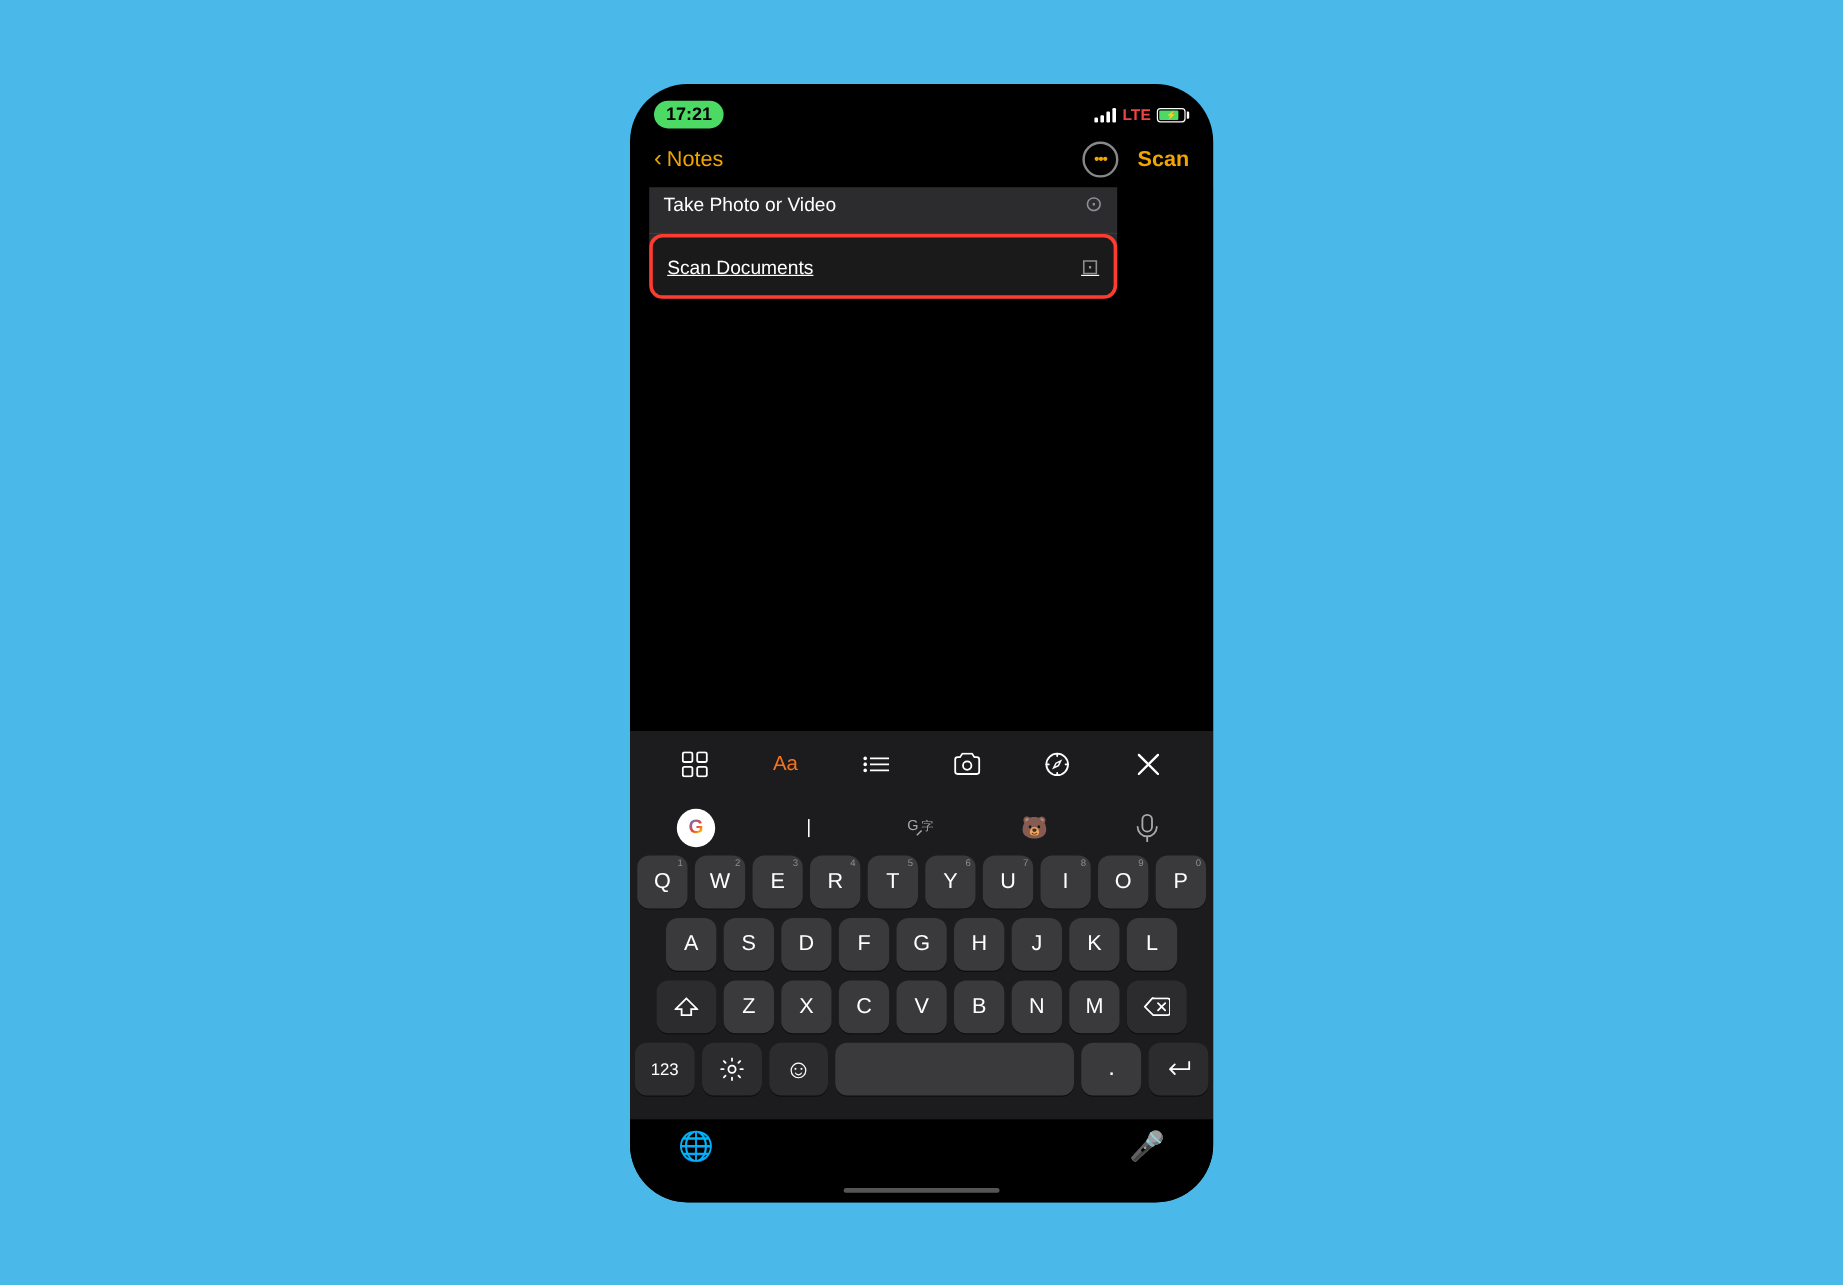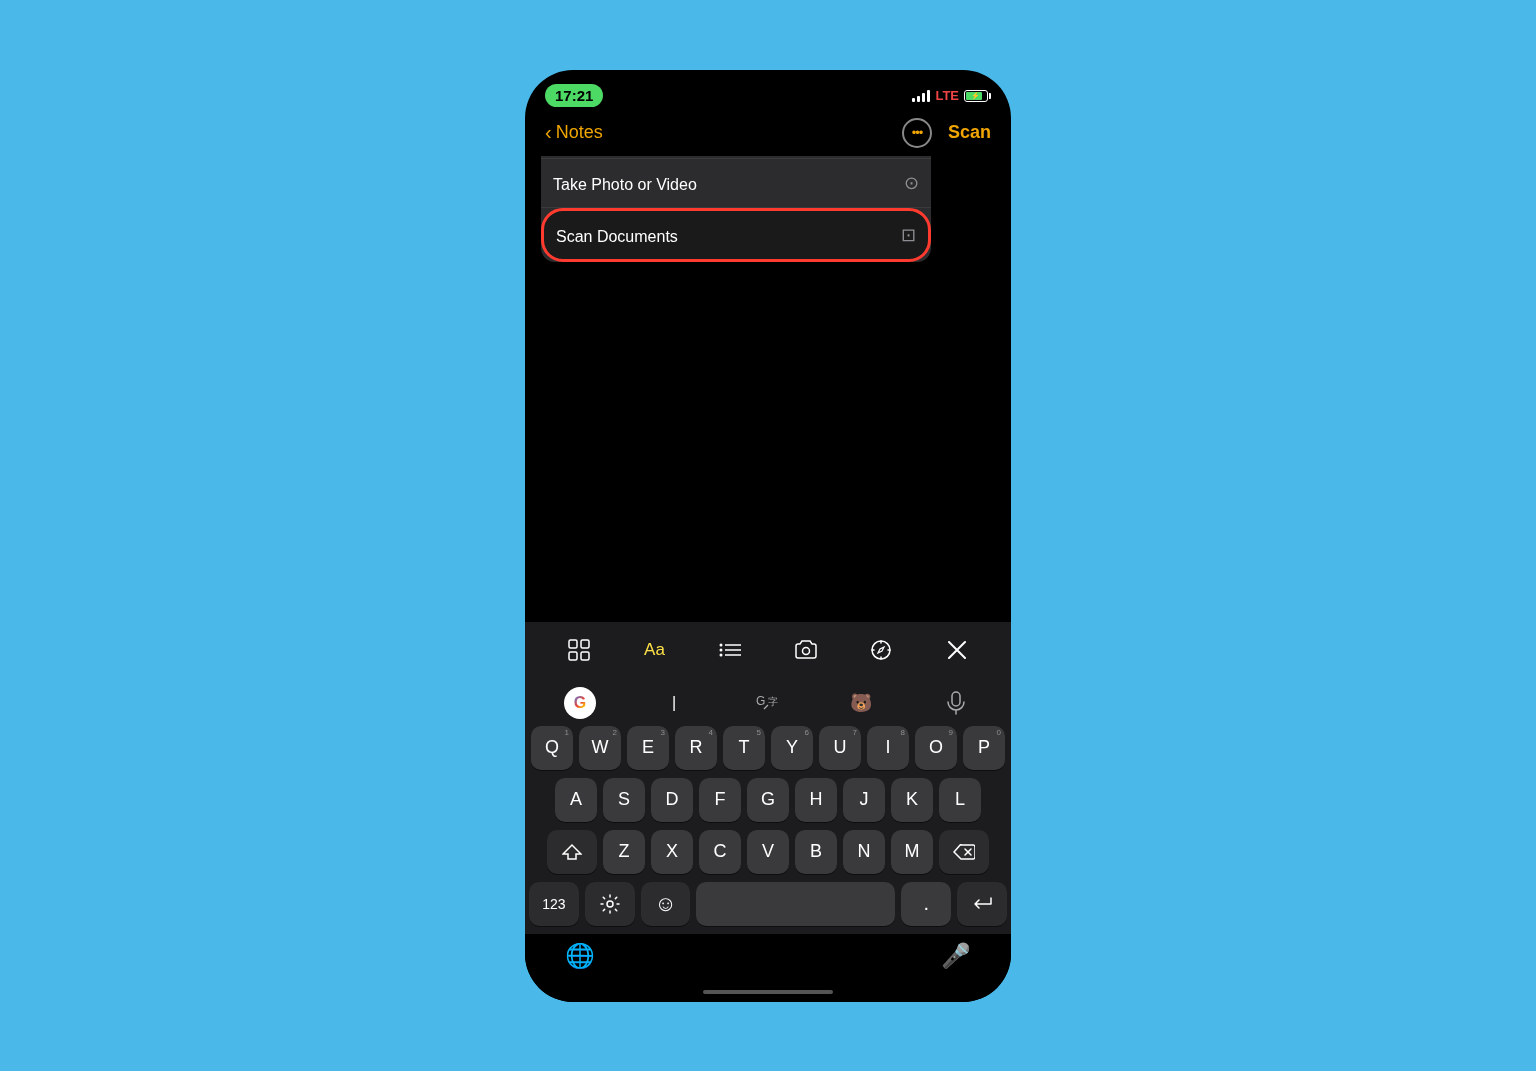--- a/index.html
+++ b/index.html
@@ -358,22 +358,23 @@
       color: #fff;
       font-size: 16px;
     }
 
     .popup-item-row:last-child {
       border-bottom: none;
     }
 
     .popup-item-row.scan-highlighted {
       border: 3px solid #ff3b30;
-      border-radius: 22px;
+      border-radius: 11px;
       background: #1a1a1a;
+      text-decoration: underline;
     }
 
     .icon-symbol {
       color: #8e8e93;
       font-size: 18px;
     }
   </style>
 </head>
 <body>
 
@@ -435,21 +436,21 @@
   <div class="keyboard-toolbar">
     <div class="toolbar-btn">
       <svg width="22" height="22" viewBox="0 0 22 22" fill="none">
         <rect x="1" y="1" width="8" height="8" rx="1.5" stroke="white" stroke-width="1.5"></rect>
         <rect x="13" y="1" width="8" height="8" rx="1.5" stroke="white" stroke-width="1.5"></rect>
         <rect x="1" y="13" width="8" height="8" rx="1.5" stroke="white" stroke-width="1.5"></rect>
         <rect x="13" y="13" width="8" height="8" rx="1.5" stroke="white" stroke-width="1.5"></rect>
       </svg>
     </div>
     <div class="toolbar-btn">
-      <span style="font-size:17px;color:#fde047;">Aa</span>
+      <span style="font-size:17px;color:#f97316;">Aa</span>
     </div>
     <div class="toolbar-btn">
       <svg width="22" height="18" viewBox="0 0 22 18" fill="none">
         <circle cx="2" cy="4" r="1.5" fill="white"></circle>
         <line x1="6" y1="4" x2="22" y2="4" stroke="white" stroke-width="1.5"></line>
         <circle cx="2" cy="9" r="1.5" fill="white"></circle>
         <line x1="6" y1="9" x2="22" y2="9" stroke="white" stroke-width="1.5"></line>
         <circle cx="2" cy="14" r="1.5" fill="white"></circle>
         <line x1="6" y1="14" x2="22" y2="14" stroke="white" stroke-width="1.5"></line>
       </svg>
@@ -543,21 +544,21 @@
         <div class="key">M</div>
         <div class="key key-delete">
           <svg width="22" height="16" viewBox="0 0 22 16" fill="none">
             <path d="M8 1H20C21.1 1 22 1.9 22 3v10c0 1.1-.9 2-2 2H8l-7-7 7-8z" stroke="white" stroke-width="1.5" fill="none"></path>
             <line x1="12" y1="5" x2="18" y2="11" stroke="white" stroke-width="1.5" stroke-linecap="round"></line>
             <line x1="18" y1="5" x2="12" y2="11" stroke="white" stroke-width="1.5" stroke-linecap="round"></line>
           </svg>
         </div>
       </div>
 
-      <div class="key-row" style="margin-bottom:4px;align-items:center;">
+      <div class="key-row" style="margin-bottom:16px;align-items:center;">
         <div class="key key-123" style="font-size:14px;">123</div>
         <div class="key key-gear">
           <svg width="20" height="20" viewBox="0 0 20 20" fill="none">
             <circle cx="10" cy="10" r="3" stroke="white" stroke-width="1.5"></circle>
             <path d="M10 1v2M10 17v2M1 10h2M17 10h2M3.22 3.22l1.41 1.41M15.37 15.37l1.41 1.41M3.22 16.78l1.41-1.41M15.37 4.63l1.41-1.41" stroke="white" stroke-width="1.5" stroke-linecap="round"></path>
           </svg>
         </div>
         <div class="key key-emoji" style="font-size:22px;">☺</div>
         <div class="key key-space" style="font-size:16px;color:#aaa;letter-spacing:0.5px;"></div>
         <div class="key key-period" style="font-size:20px;">.</div>

